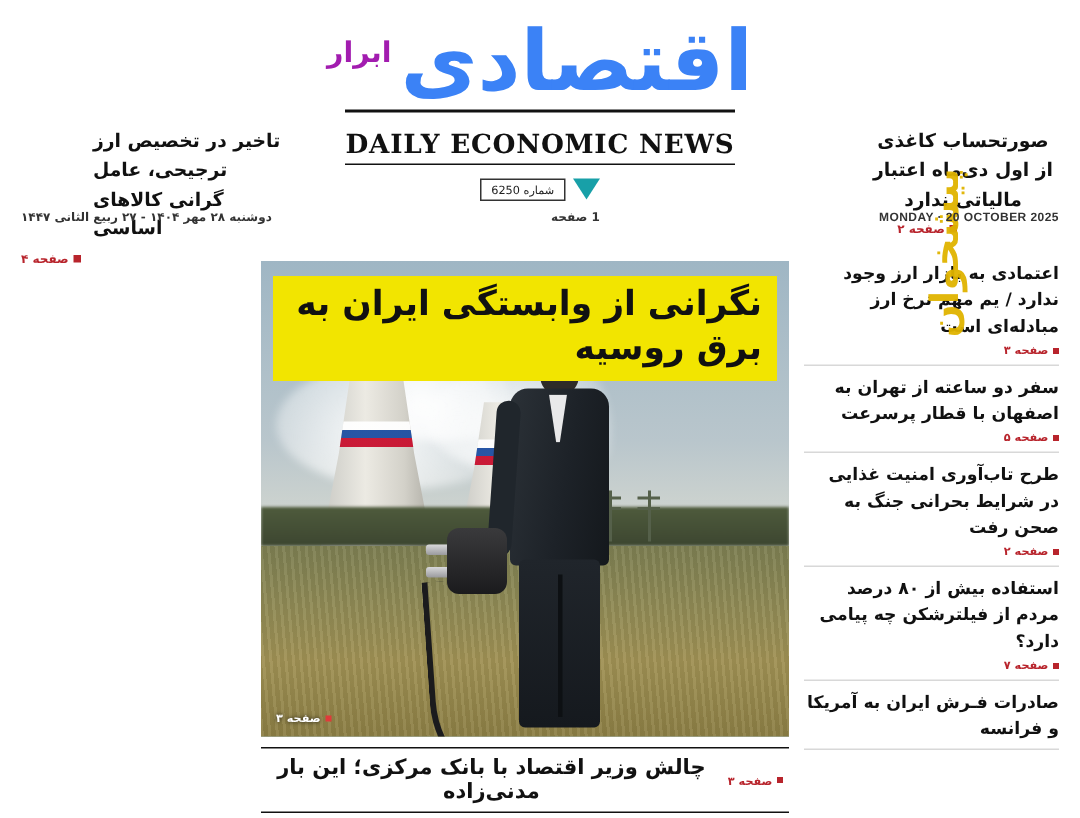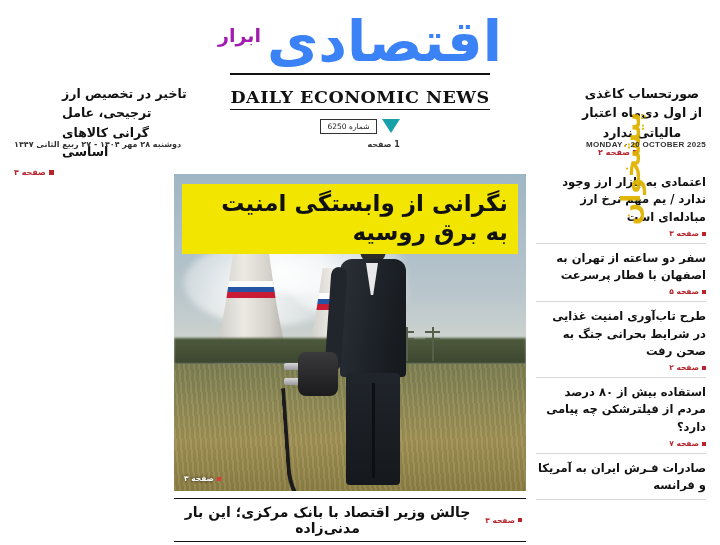--- a/index.html
+++ b/index.html
@@ -498,21 +498,21 @@
           <div class="legs"></div>
         </div>
         <div class="cable"></div>
         <div class="plug">
           <div class="pin p1"></div>
           <div class="pin p2"></div>
           <div class="shell"></div>
         </div>
 
         <div class="headline-band">
-          <div class="hl">نگرانی از وابستگی امنیت به برق روسیه</div>
+          <div class="hl">نگرانی از وابستگی ایران به برق روسیه</div>
         </div>
 
         <div class="photo-page-tag">
           <span class="sq"></span><span>صفحه ۳</span>
         </div>
       </div>
 
       <div class="bottom-strip">
         <div class="bs-pages">
           <span class="sq"></span><span>صفحه ۳</span>

